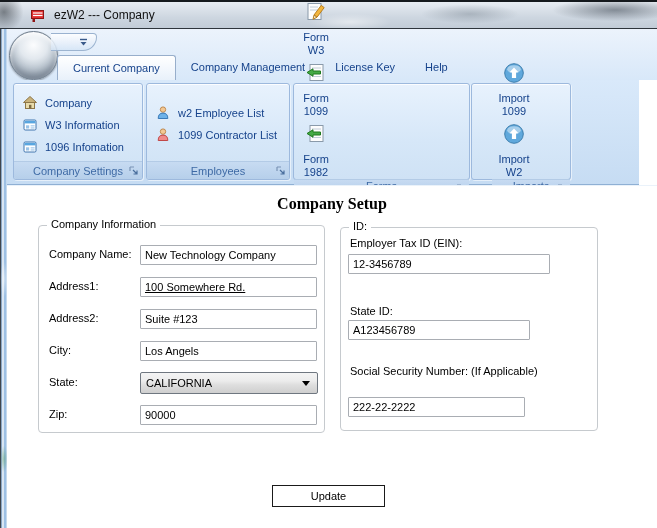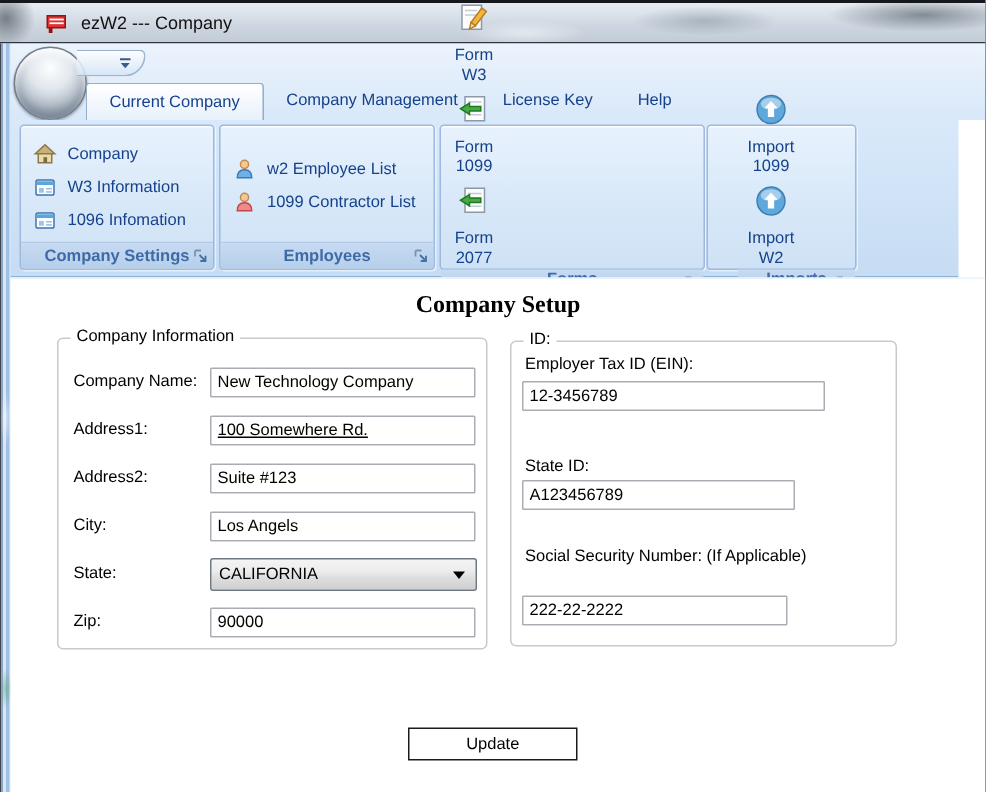--- a/index.html
+++ b/index.html
@@ -37,21 +37,21 @@
   
   .ribbon-body{position:absolute;left:7px;top:80px;width:632px;height:105px;box-sizing:border-box;
     background:linear-gradient(#d9e9fa,#c6dcf3);border-bottom:1px solid #8fb0d4;}
   .rgroup{position:absolute;top:3px;height:97px;box-sizing:border-box;display:flex;flex-direction:column;
     border:1px solid #9db9dd;border-radius:3px;
     background:linear-gradient(#e8f2fd,#d6e7f8 60%,#cfe2f5);
     box-shadow:inset 0 1px 0 rgba(255,255,255,.85), 1px 1px 0 rgba(255,255,255,.55);}
   .rg-content{flex:1;position:relative;}
   .rg-caption{height:17px;position:relative;display:flex;align-items:center;justify-content:center;
     background:linear-gradient(#c7dbf2,#b6cfea);border-top:1px solid #b3cbe6;border-radius:0 0 2px 2px;
-    color:#3e6aa5;font-size:11px;font-weight:bold;}
+    color:#3e6aa5;font-size:11px;}
   .launcher{position:absolute;right:3px;top:3px;width:11px;height:11px;cursor:pointer;}
   .g1{left:6px;width:130px;} .g2{left:139px;width:144px;} .g3{left:286px;width:177px;} .g4{left:464px;width:100px;padding-left:20px;}
   .small-item{position:absolute;left:8px;height:20px;display:flex;align-items:center;gap:7px;
     font-size:11px;color:#15428b;cursor:pointer;white-space:nowrap;}
   .icon16{width:16px;height:16px;flex:0 0 16px;}
   .btn-row{display:flex;justify-content:flex-end;height:100%;flex-direction:column;}
   .big-btn{width:44px;padding-top:5px;display:flex;flex-direction:column;align-items:center;
     font-size:11px;line-height:13px;color:#15428b;text-align:center;cursor:pointer;}
   .icon22{width:22px;height:22px;margin-bottom:8px;}
 
@@ -218,21 +218,21 @@
           <span>1099</span>
         </div>
         <div class="big-btn">
           <svg class="icon22" viewBox="0 0 22 22">
             <rect x="5" y="2.5" width="13" height="16" fill="#fdfdfd" stroke="#8a9aaa"></rect>
             <line x1="7" y1="6" x2="16" y2="6" stroke="#c2cdd8"></line>
               <line x1="7" y1="14.5" x2="16" y2="14.5" stroke="#c2cdd8"></line>
             <path d="M2 10.5 L8 6.8 V9 H15.5 V12 H8 V14.2 Z" fill="#46aa46" stroke="#1e7a1e"></path>
           </svg>
           <span>Form</span>
-          <span>2077</span>
+          <span>1982</span>
         </div>
       </div>
       <div class="rg-caption">
         <span>Forms</span>
         <svg class="launcher" viewBox="0 0 11 11">
           <path d="M2 2 H6 M2 2 V6" stroke="#7a93b5" fill="none" stroke-width="1.2"></path>
           <path d="M5 5 L9 9 M9 5.5 V9 H5.5" stroke="#4a6f9e" fill="none" stroke-width="1.2"></path>
         </svg>
       </div>
     </div>

